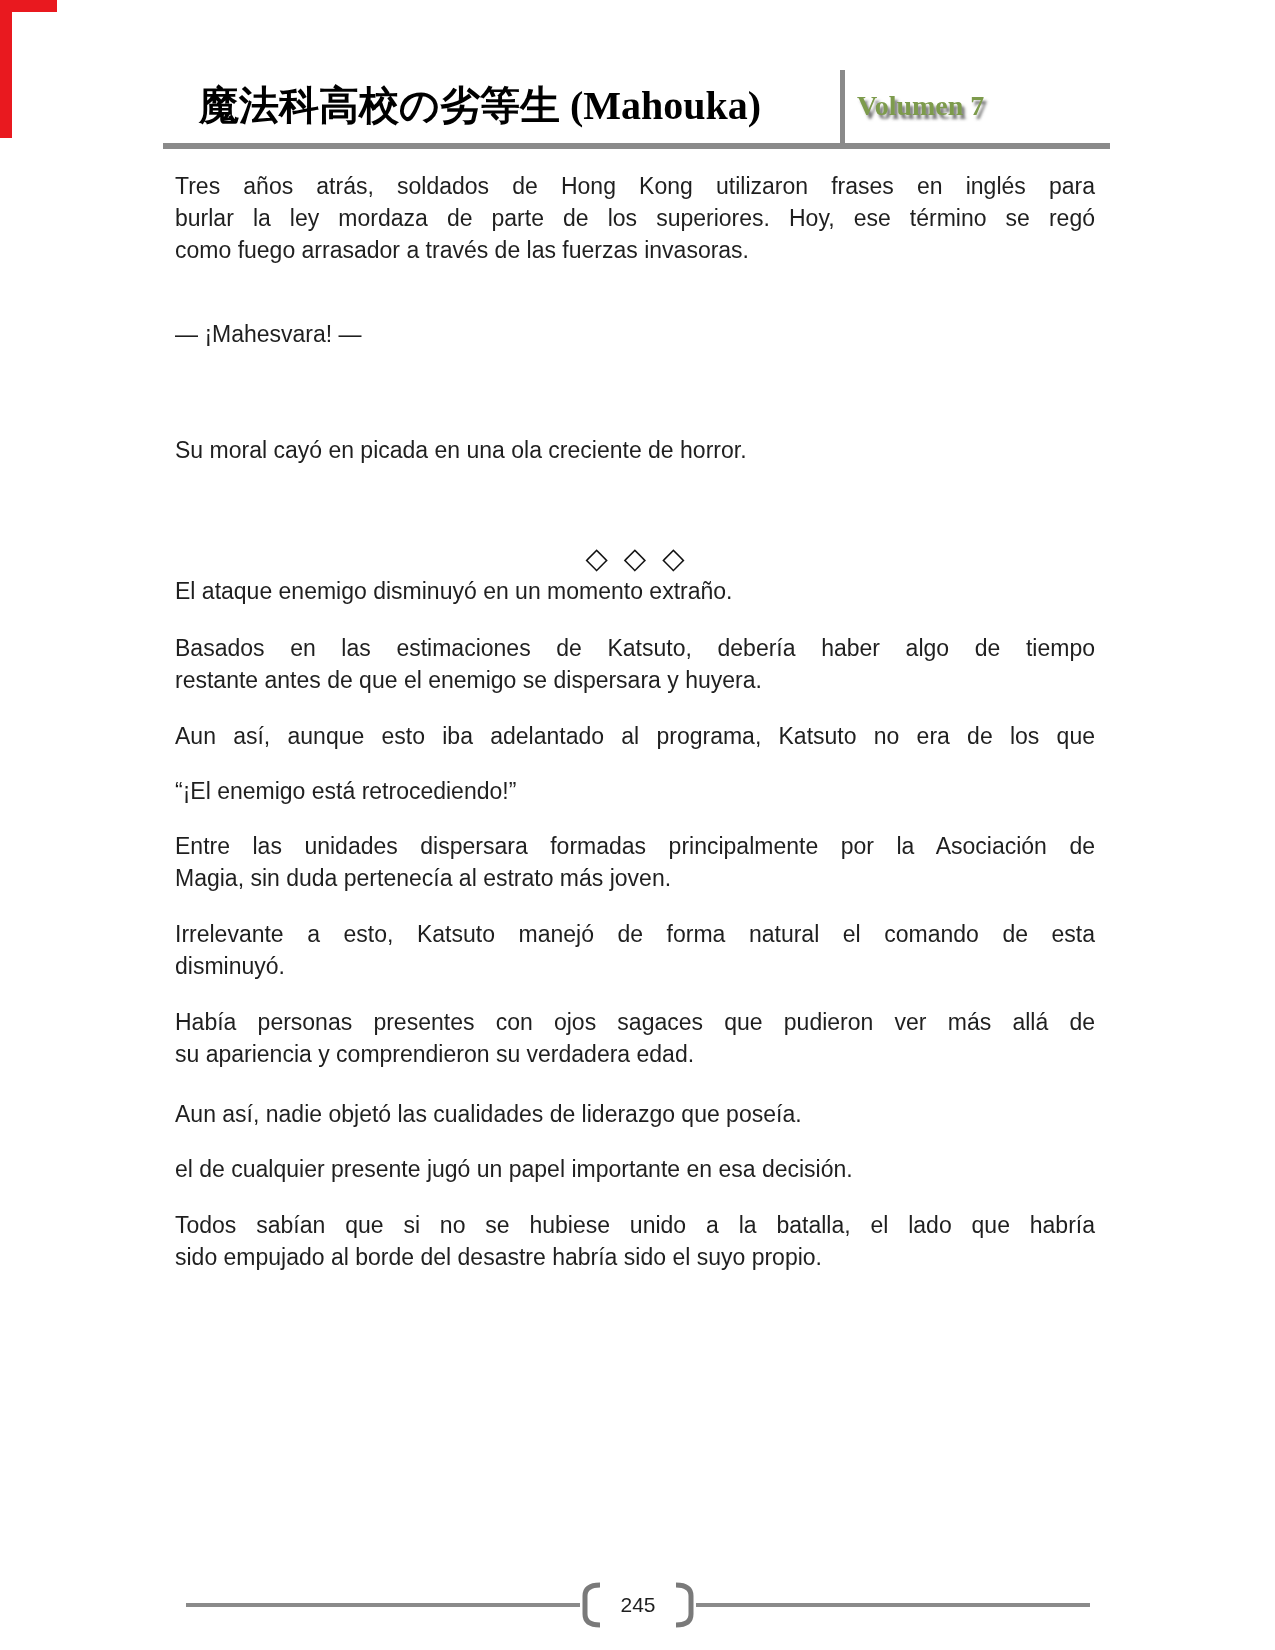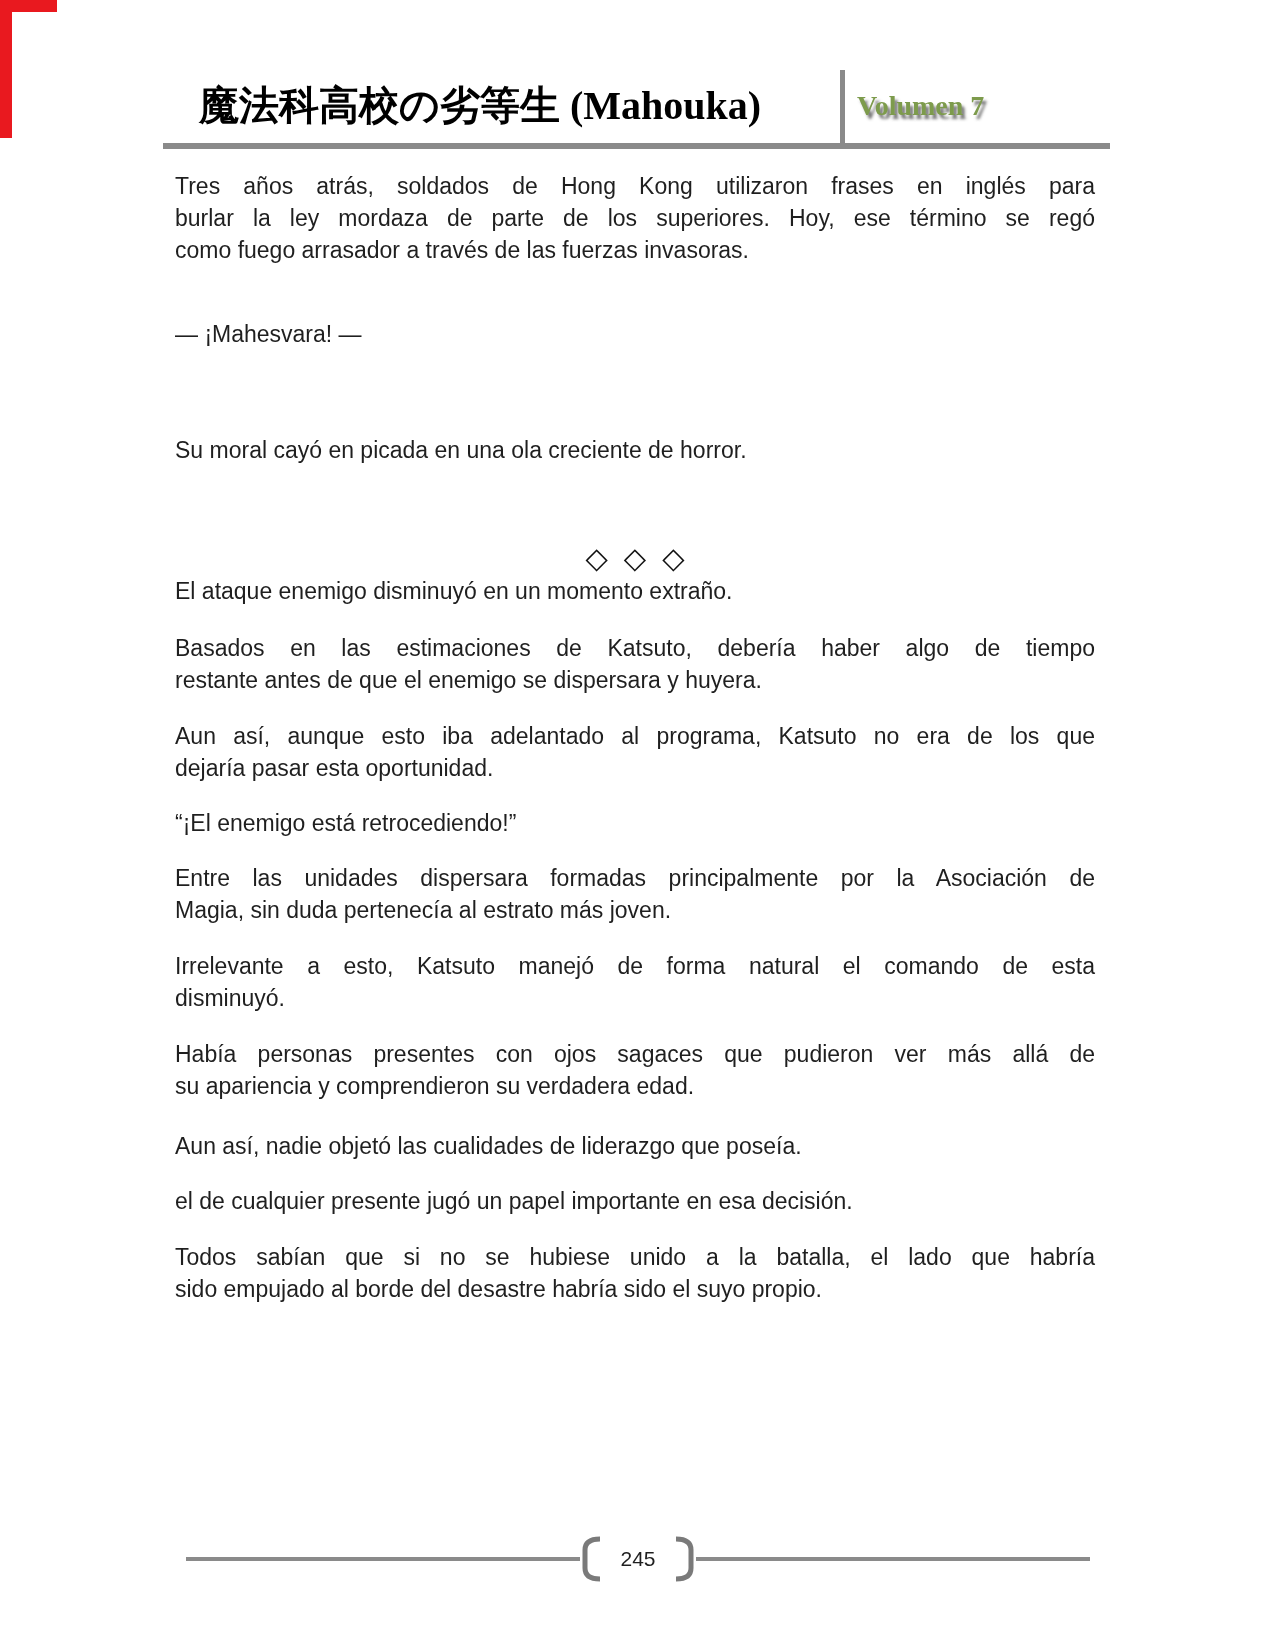--- a/index.html
+++ b/index.html
@@ -44,21 +44,21 @@
   .p5 { margin-top:24px; }
   .p6 { margin-top:23px; }
   .p7 { margin-top:23px; }
   .p8 { margin-top:24px; }
   .p9 { margin-top:24px; }
   .p10 { margin-top:28px; }
   .p11 { margin-top:23px; }
   .p12 { margin-top:24px; }
 
   
-  .footer { position:absolute; left:186px; top:1536px; width:904px; height:46px;
+  .footer { position:absolute; left:186px; top:1582px; width:904px; height:46px;
             display:flex; align-items:center;justify-content:space-between; }
   .fline { flex:1 1 auto; height:4px; background:var(--gray,#8a8a8a); }
   .fbracket { flex:0 0 auto; display:block; }
   .fnum { flex:0 0 auto; padding:0 18px; font-size:21px; line-height:46px; color:#1f1f1f; }
 </style>
 </head>
 <body>
 
 <div class="page">
 
@@ -94,21 +94,20 @@
       <span class="ln">El ataque enemigo disminuyó en un momento extraño.</span>
     </p>
 
     <p class="para p4">
       <span class="ln j">Basados en las estimaciones de Katsuto, debería haber algo de tiempo</span>
       <span class="ln">restante antes de que el enemigo se dispersara y huyera.</span>
     </p>
 
     <p class="para p5">
       <span class="ln j">Aun así, aunque esto iba adelantado al programa, Katsuto no era de los que</span>
-      <span class="ln">dejaría pasar esta oportunidad.</span>
     </p>
 
     <p class="para p6">
       <span class="ln">“¡El enemigo está retrocediendo!”</span>
     </p>
 
     <p class="para p7">
       <span class="ln j">Entre las unidades dispersara formadas principalmente por la Asociación de</span>
       <span class="ln">Magia, sin duda pertenecía al estrato más joven.</span>
     </p>

